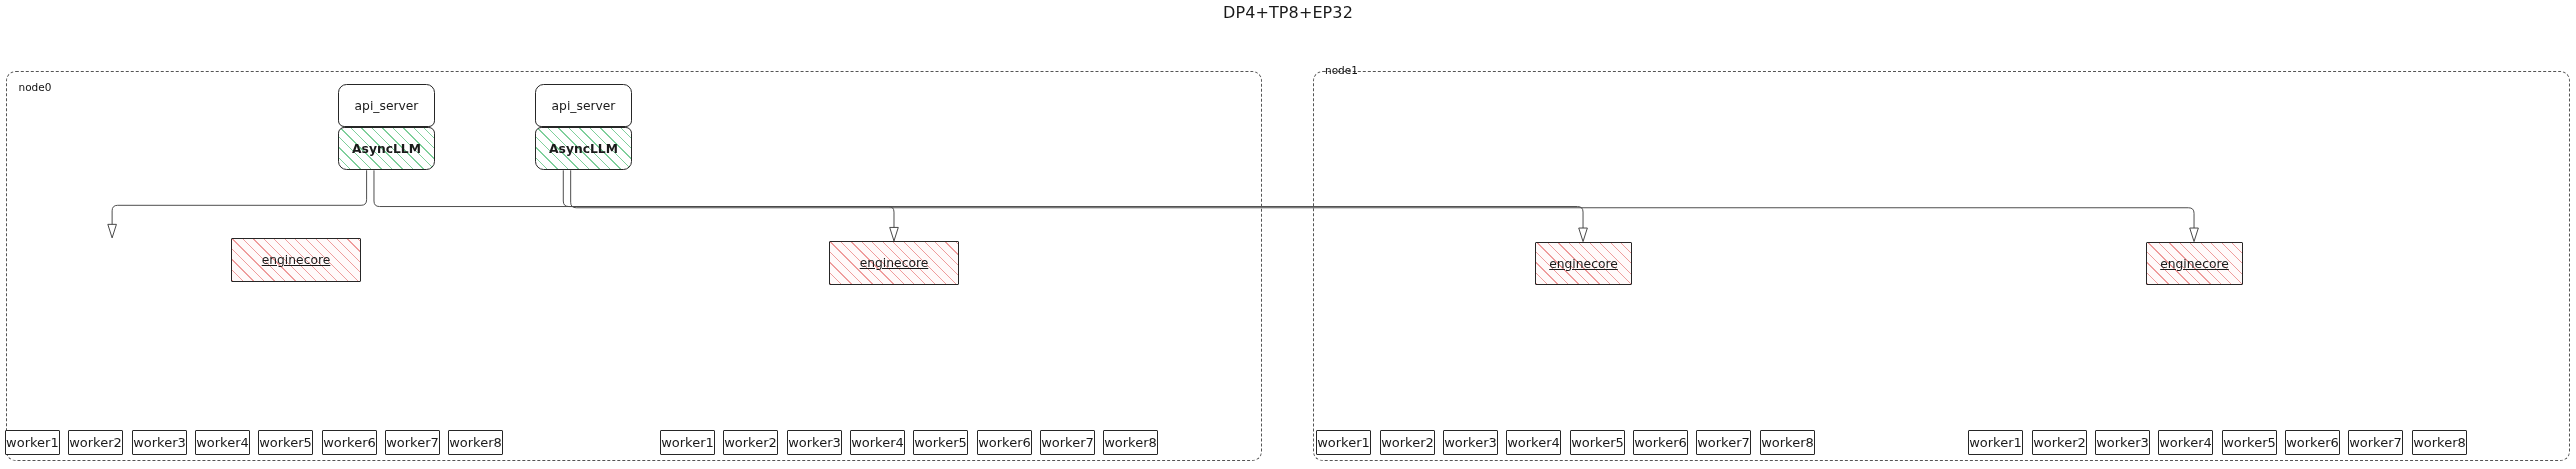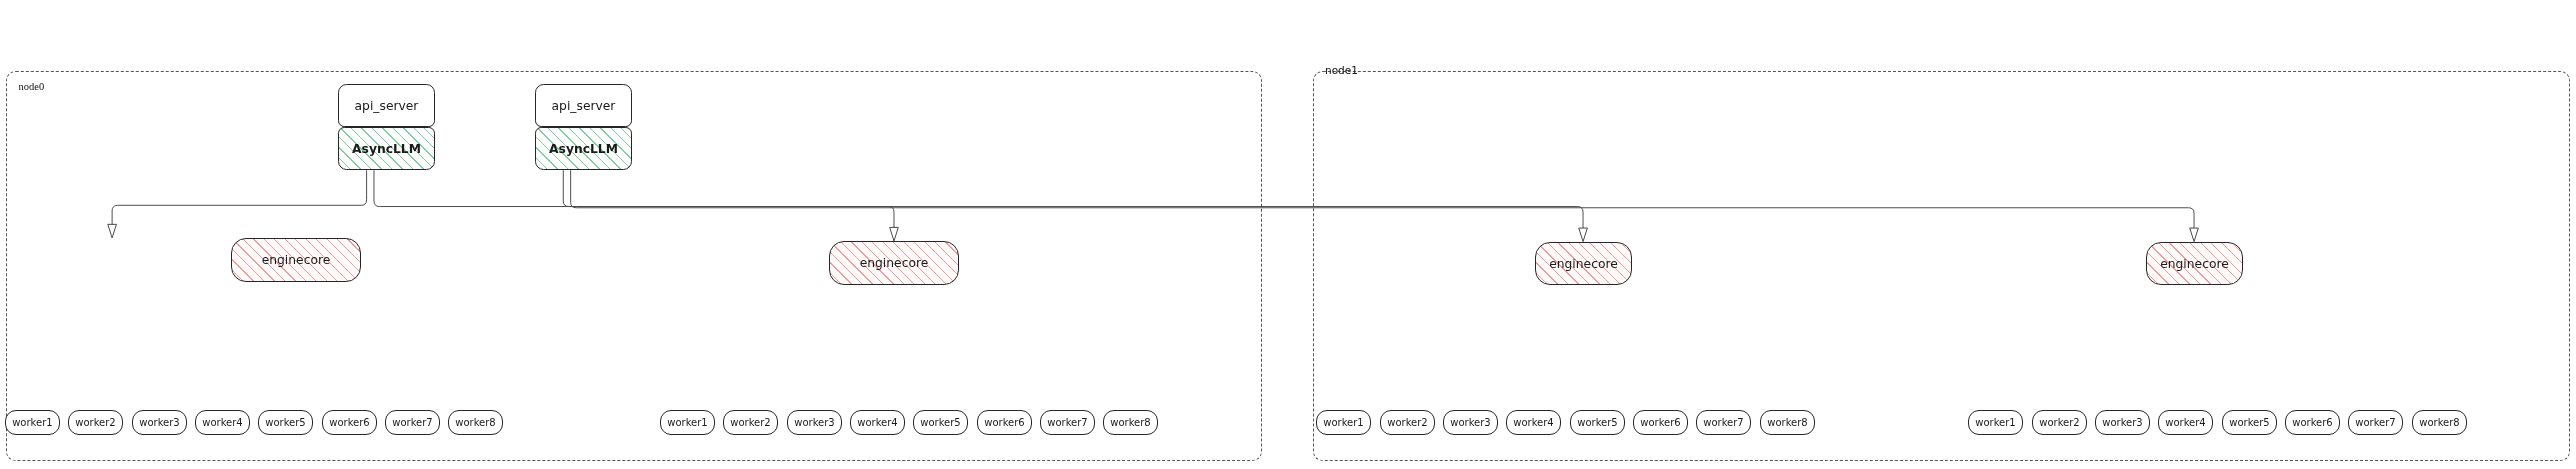--- a/index.html
+++ b/index.html
@@ -26,46 +26,48 @@
     background-color:#ffffff;
     background-image:repeating-linear-gradient(45deg,
         rgba(120,205,150,.95) 0 1px, rgba(255,255,255,0) 1px 7.4px);
     border-radius:6.2px 6.2px 8.6px 8.6px;
     font-weight:bold;
   }
   .node.engine{
     background-color:#fffafa;
     background-image:repeating-linear-gradient(45deg,
         rgba(236,140,140,.85) 0 0.9px, rgba(255,255,255,0) 0.9px 7.4px);
-    border-radius:15px;
+    border-radius:1px;
+    text-decoration:underline;
   }
-  .node.worker{border-radius:11px;font-size:10px;border-width:1.2px;}
+  .node.worker{border-radius:1px;font-size:13px;border-width:1.2px;margin-top:20px;}
 
   svg.wires{position:absolute;left:0;top:0;width:2576px;height:469px;
             pointer-events:none;overflow:visible;}
   svg.wires path{fill:none;stroke:#4a4a4a;stroke-width:1.6px;}
   svg.wires polygon{fill:#ffffff;stroke:#3a3a3a;stroke-width:1.5px;}
 </style>
 </head>
 <body>
 
 <div id="canvas">
+  <div class="title" style="top:2.5px">DP4+TP8+EP32</div>
   <svg class="wires" id="wire-layer" viewBox="0 0 4188 763" width="2576" height="469">
       <path d="M 595 277 L 595 325 Q 595 334 586 334 L 190 334 Q 181 334 181 343 L 181 379"></path>
       <path d="M 607 277 L 607 327 Q 607 336 616 336 L 1444 336 Q 1453 336 1453 345 L 1453 384"></path>
       <path d="M 915 277 L 915 327 Q 915 336 924 336 L 2565 336 Q 2574 336 2574 345 L 2574 385"></path>
       <path d="M 927 277 L 927 329 Q 927 338 936 338 L 3559 338 Q 3568 338 3568 347 L 3568 385"></path>
       <polygon points="174,365 188,365 181,387"></polygon>
       <polygon points="1446,370 1460,370 1453,392"></polygon>
       <polygon points="2567,371 2581,371 2574,393"></polygon>
       <polygon points="3561,371 3575,371 3568,393"></polygon>
     </svg>
   <div id="shapes">
       <div class="cluster" style="left: 6.2px; top: 71px; width: 1256px; height: 390px;"></div>
-      <div class="cluster-label" style="left: 18.5px; top: 81px; font-family: Liberation Serif, serif;">node0</div>
+      <div class="cluster-label" style="left: 18.5px; top: 81px;">node0</div>
       <div class="node api" style="left: 338px; top: 84px; width: 97px; height: 43px;">api_server</div>
       <div class="node api" style="left: 535px; top: 84px; width: 97px; height: 43px;">api_server</div>
       <div class="node async" style="left: 338px; top: 127px; width: 97px; height: 43px;">AsyncLLM</div>
       <div class="node async" style="left: 535px; top: 127px; width: 97px; height: 43px;">AsyncLLM</div>
       <div class="node engine" style="left: 231px; top: 238px; width: 130px; height: 44px;">enginecore</div>
       <div class="node engine" style="left: 829px; top: 241px; width: 130px; height: 44px;">enginecore</div>
       <div class="node worker" style="left: 4.9px; top: 410px; width: 55px; height: 24.6px;">worker1</div>
       <div class="node worker" style="left: 68px; top: 410px; width: 55px; height: 24.6px;">worker2</div>
       <div class="node worker" style="left: 132px; top: 410px; width: 55px; height: 24.6px;">worker3</div>
       <div class="node worker" style="left: 195px; top: 410px; width: 55px; height: 24.6px;">worker4</div>

